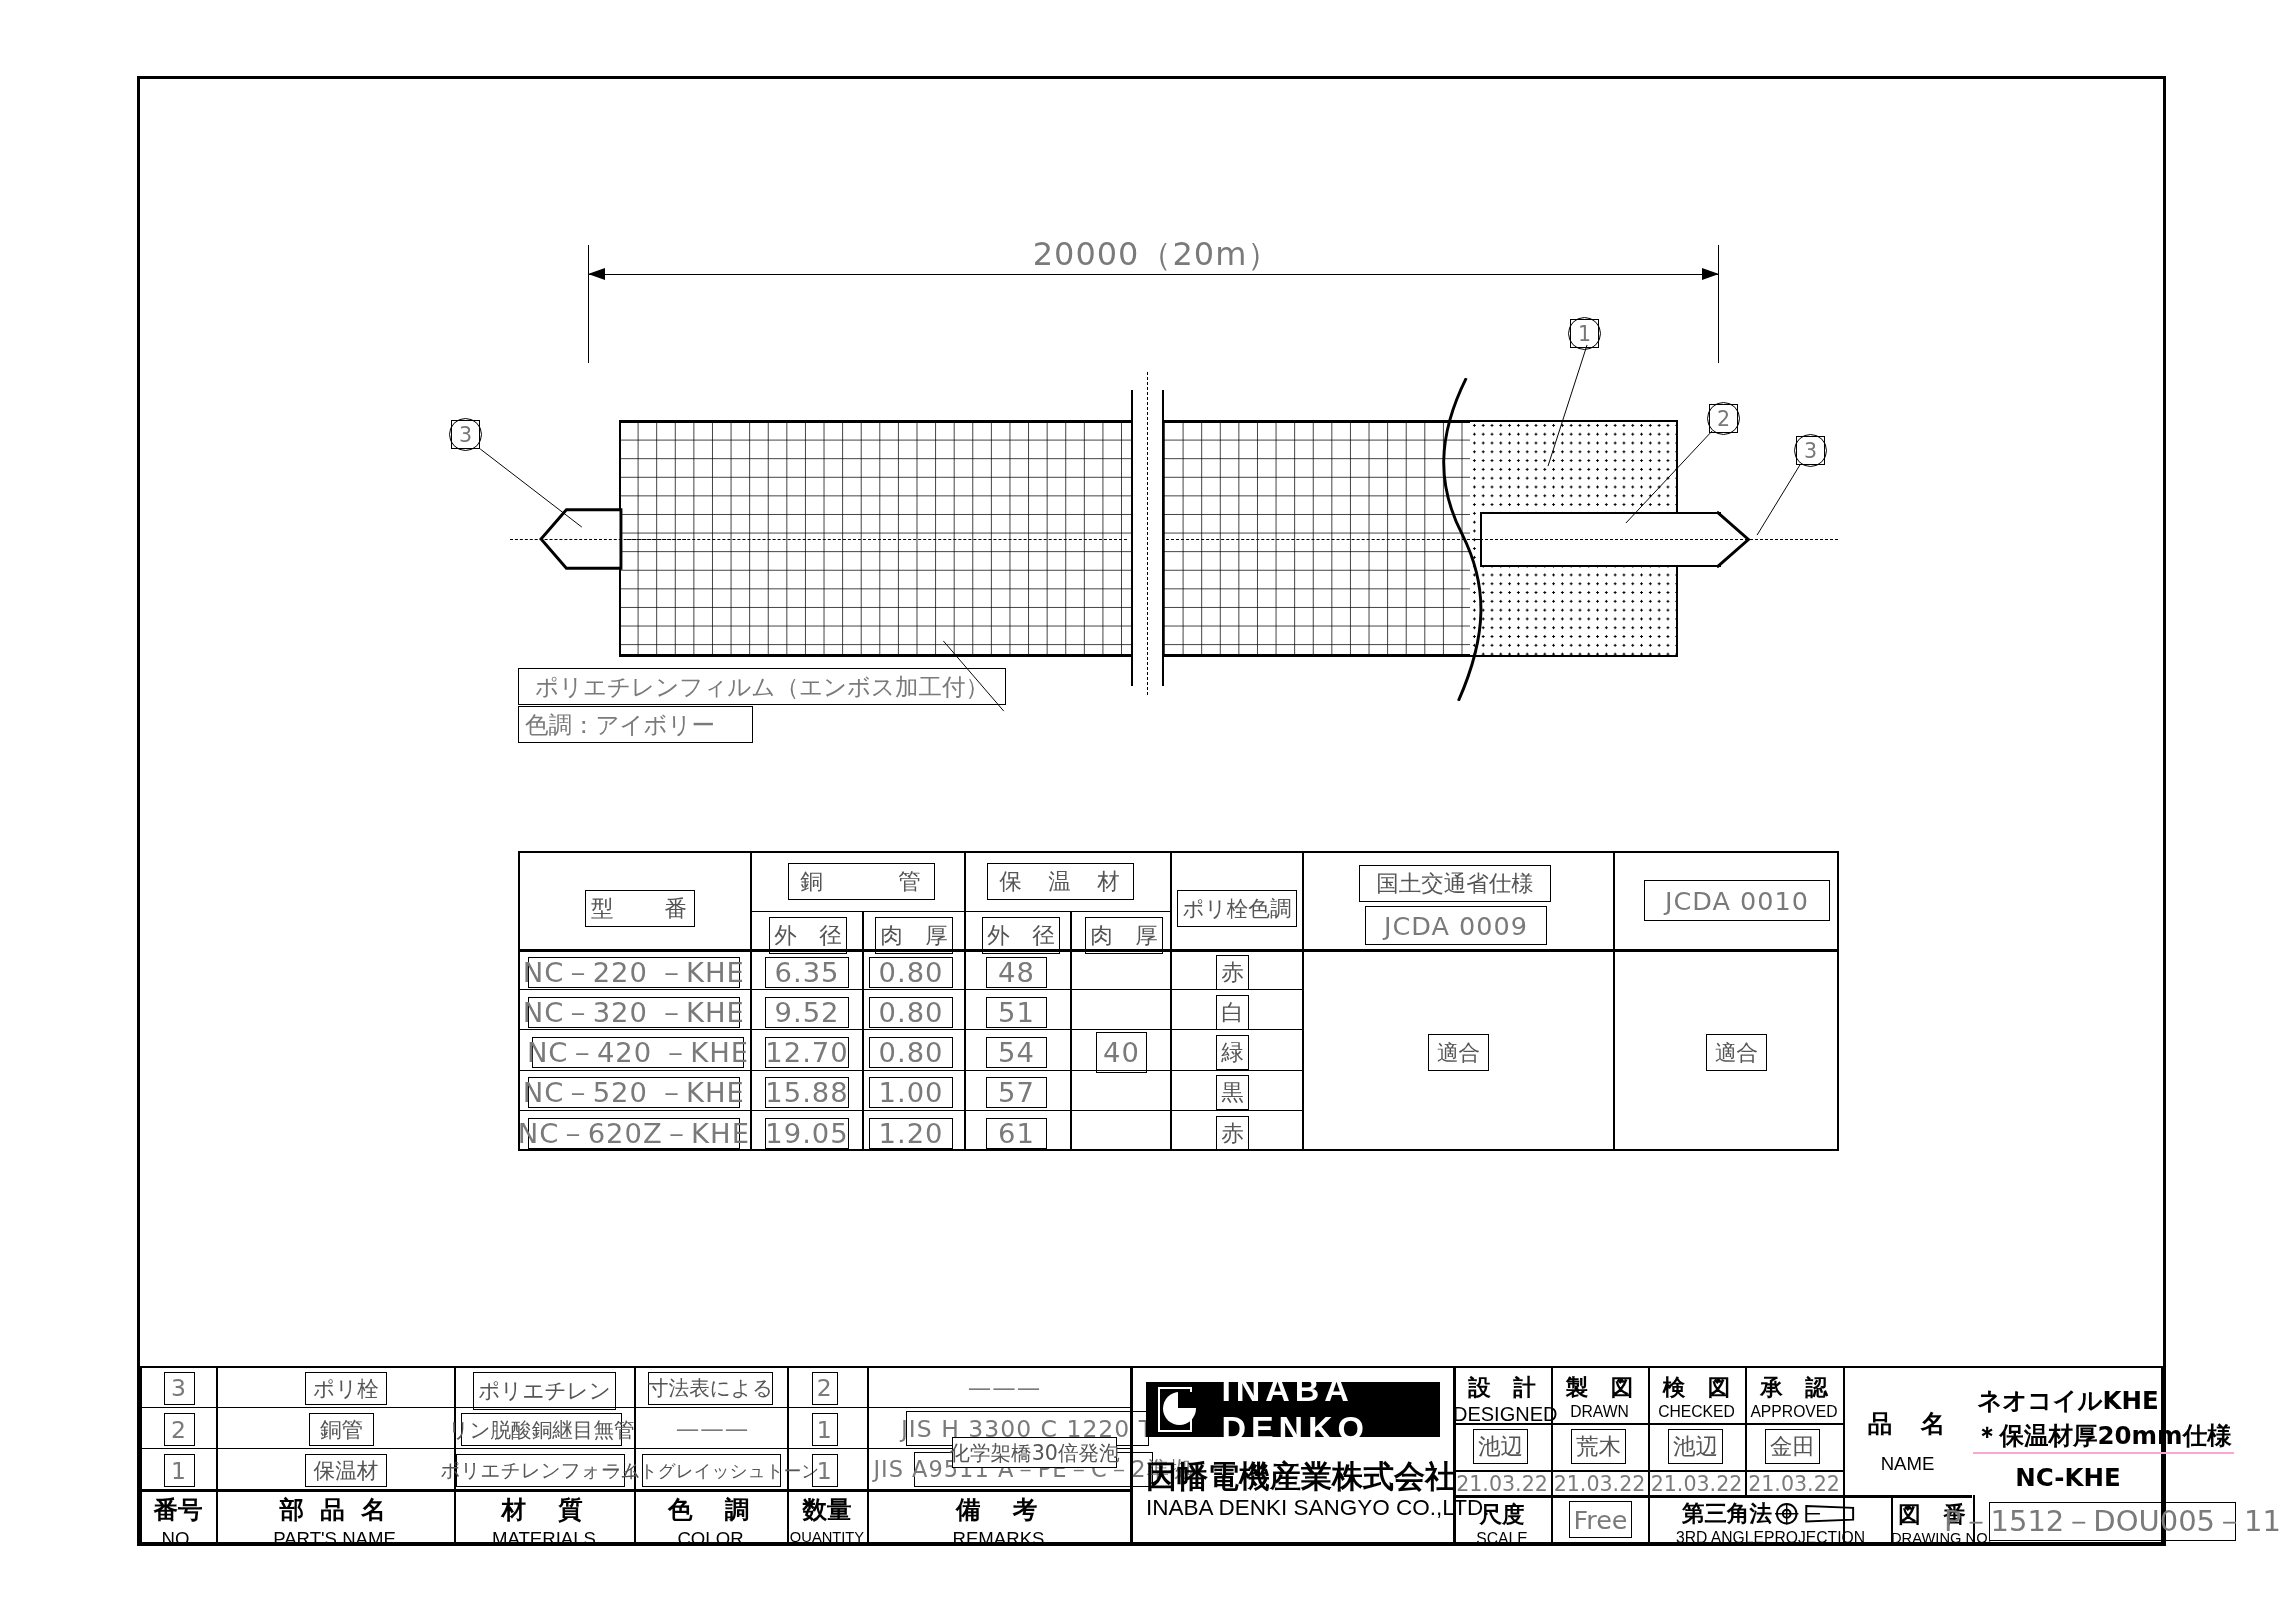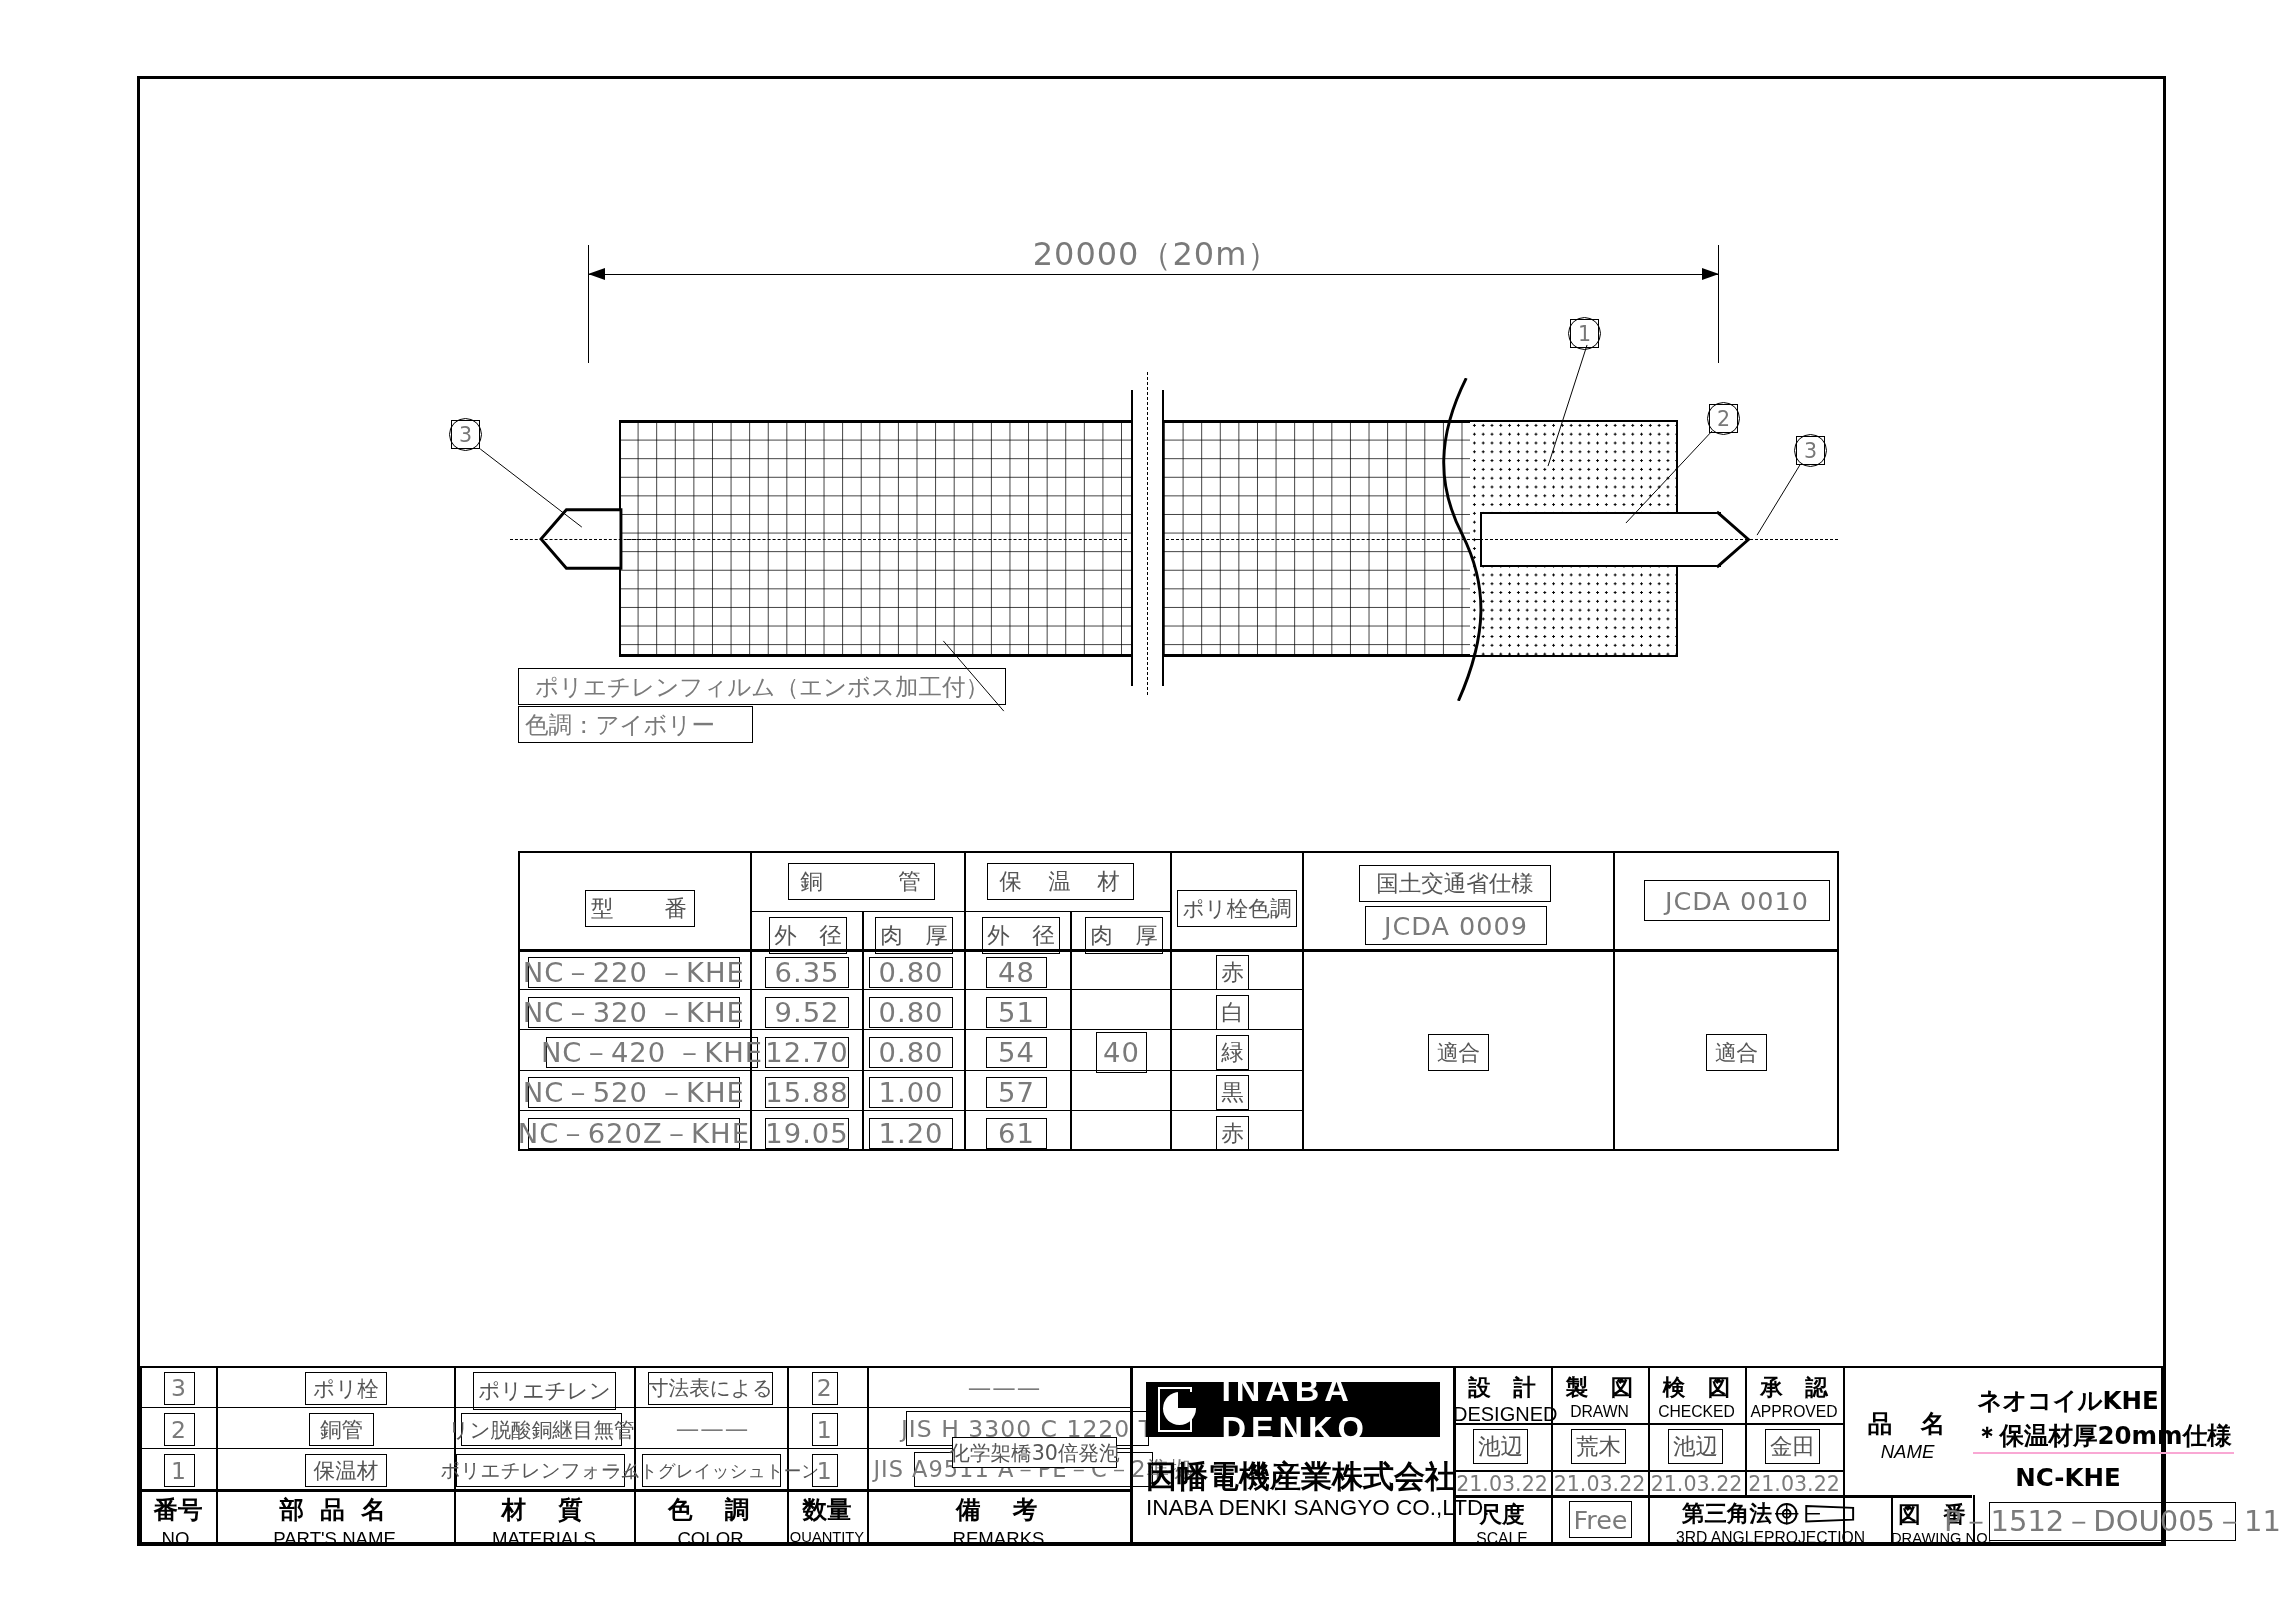--- a/index.html
+++ b/index.html
@@ -255,21 +255,21 @@
     <div class="tbox cad" style="left:351px;top:106px;width:84px;height:31px;font-size:27.4px;">0.80</div>
     <div class="tbox cad" style="left:468px;top:106px;width:61px;height:31px;font-size:27.4px;">48</div>
     <div class="tbox cadk" style="left:698px;top:104px;width:33px;height:35px;font-size:22.5px;">赤</div>
 
     <div class="tbox cad" style="left:9.8px;top:146px;width:212px;height:31px;font-size:27.4px;">NC－320 －KHE</div>
     <div class="tbox cad" style="left:247px;top:146px;width:84px;height:31px;font-size:27.4px;">9.52</div>
     <div class="tbox cad" style="left:351px;top:146px;width:84px;height:31px;font-size:27.4px;">0.80</div>
     <div class="tbox cad" style="left:468px;top:146px;width:61px;height:31px;font-size:27.4px;">51</div>
     <div class="tbox cadk" style="left:698px;top:144px;width:33px;height:35px;font-size:22.5px;">白</div>
 
-    <div class="tbox cad" style="left:28px;top:186px;width:212px;height:31px;font-size:27.4px;">NC－420 －KHE</div>
+    <div class="tbox cad" style="left:14px;top:186px;width:212px;height:31px;font-size:27.4px;">NC－420 －KHE</div>
     <div class="tbox cad" style="left:247px;top:186px;width:84px;height:31px;font-size:27.4px;">12.70</div>
     <div class="tbox cad" style="left:351px;top:186px;width:84px;height:31px;font-size:27.4px;">0.80</div>
     <div class="tbox cad" style="left:468px;top:186px;width:61px;height:31px;font-size:27.4px;">54</div>
     <div class="tbox cadk" style="left:698px;top:184px;width:33px;height:35px;font-size:22.5px;">緑</div>
 
     <div class="tbox cad" style="left:9.8px;top:226px;width:212px;height:31px;font-size:27.4px;">NC－520 －KHE</div>
     <div class="tbox cad" style="left:247px;top:226px;width:84px;height:31px;font-size:27.4px;">15.88</div>
     <div class="tbox cad" style="left:351px;top:226px;width:84px;height:31px;font-size:27.4px;">1.00</div>
     <div class="tbox cad" style="left:468px;top:226px;width:61px;height:31px;font-size:27.4px;">57</div>
     <div class="tbox cadk" style="left:698px;top:224px;width:33px;height:35px;font-size:22.5px;">黒</div>
@@ -418,21 +418,21 @@
     </div>
 
     <div class="abs ctr" style="left:1751px;top:133px;width:82px;">
       <div class="tb-jp" style="font-size:22.5px;">図　番</div>
       <div class="tb-en" style="font-size:14.7px;">DRAWING NO.</div>
     </div>
     <div class="tbox cad" style="left:1849px;top:136px;width:247px;height:39px;font-size:29px;letter-spacing:0;">P－1512－DOU005－11</div>
 
     <div class="abs ctr" style="left:1703px;top:41px;width:129px;">
       <div class="tb-jp" style="font-size:24.5px;letter-spacing:2px;">品　名</div>
-      <div class="tb-en" style="font-size:18.6px;margin-top:1px;font-style:italic;">NAME</div>
+      <div class="tb-en" style="font-size:18.6px;margin-top:13px;">NAME</div>
     </div>
 
     <div class="abs ctr" style="left:1833px;top:17.6px;width:190px;">
       <div class="tb-jp" style="font-size:24.5px;">ネオコイルKHE</div>
       <div class="tb-jp" style="font-size:24.5px;margin-top:2px;border-bottom:2px solid #f9a8d4;display:inline-block;padding:0 2px;">＊保温材厚20mm仕様</div>
       <div class="tb-jp" style="font-size:24.5px;margin-top:9.8px;">NC-KHE</div>
     </div>
   </div>
 </div>
 

